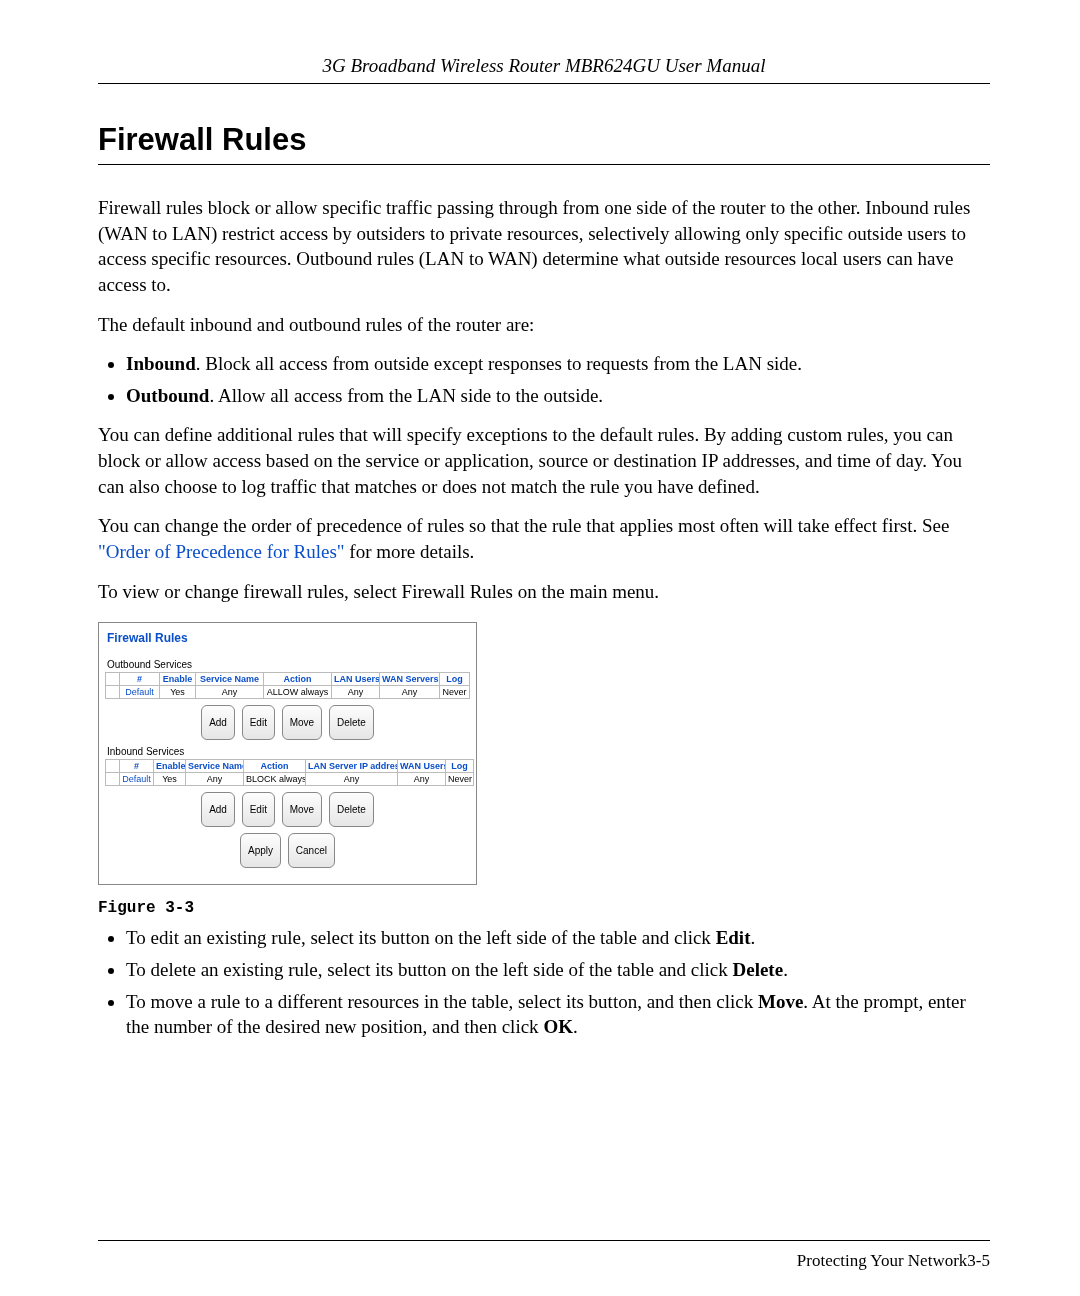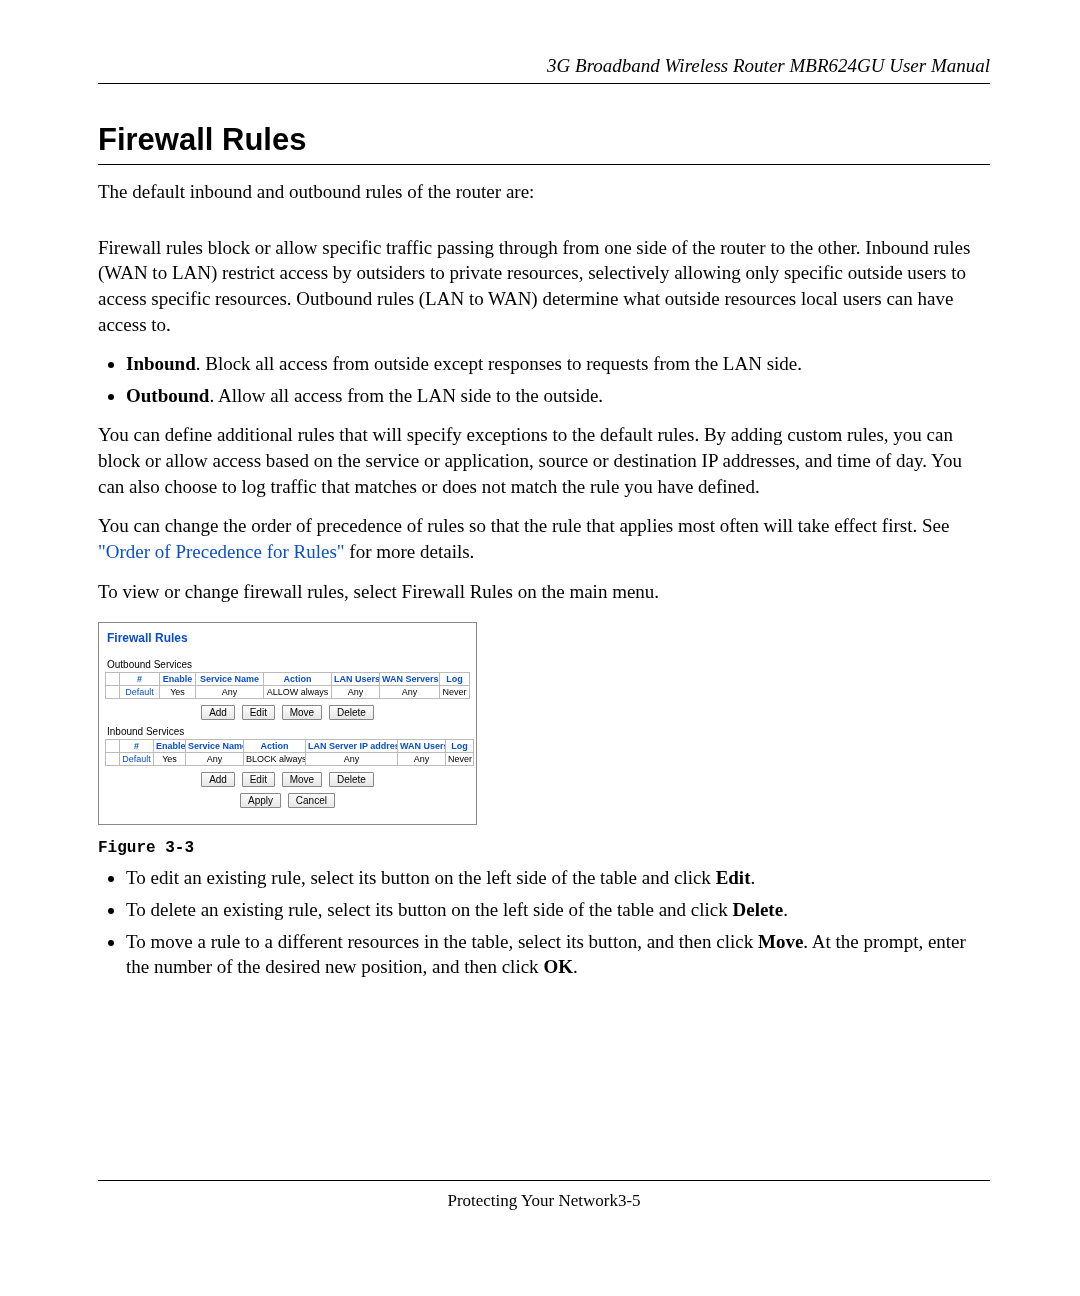--- a/index.html
+++ b/index.html
@@ -9,21 +9,21 @@
     font-size: 19px;
     color: #000;
     background: #fff;
     width: 1080px;
   }
   .page {
     padding: 55px 90px 40px 98px;
   }
   .header-line {
     font-style: italic;
-    text-align: right;
+    text-align: center;
     font-size: 19px;
     border-bottom: 1.5px solid #000;
     padding-bottom: 6px;
     margin-bottom: 38px;
   }
   h1.section-title {
     font-family: Arial, Helvetica, sans-serif;
     font-weight: bold;
     font-size: 31px;
     margin: 0 0 8px 0;
@@ -89,65 +89,65 @@
     background: #fff;
   }
   .btnrow {
     text-align: center;
     margin: 6px 0 6px 0;
   }
   .btn {
     display: inline-block;
     border: 1px solid #888;
     background: linear-gradient(#fdfdfd,#e6e6e6);
-    padding: 1px 7px;
+    padding: 11px 7px;
     font-size: 10px;
     margin: 0 2px;
-    border-radius: 1px;
+    border-radius: 6px;
   }
   .figure-caption {
     font-family: Liberation Mono, monospace;
     font-weight: bold;
     font-size: 16px;
     margin-top: 14px;
   }
 
   .footer-zone {
     margin-top: 200px;
   }
   .footer-rule {
     border-top: 1.5px solid #000;
     margin-bottom: 10px;
   }
   .footer-line {
     display: flex;
-    justify-content: center;
+    justify-content: flex-end;
     font-size: 17px;
   }
   .version {
     text-align: center;
     font-style: italic;
     font-size: 17px;
     margin-top: 8px;
   }
 </style>
 </head>
 <body>
 
 <div class="page">
 
   <div class="header-line">3G Broadband Wireless Router MBR624GU User Manual</div>
 
   <h1 class="section-title">Firewall Rules</h1>
 
+  <p class="body-text">Firewall rules block or allow specific traffic passing through from one side of the router to the other. Inbound rules (WAN to LAN) restrict access by outsiders to private resources, selectively allowing only specific outside users to access specific resources. Outbound rules (LAN to WAN) determine what outside resources local users can have access to.</p>
+
   <p class="body-text short">
     <span>The default inbound and outbound rules of the </span><span>router</span><span> are:</span>
   </p>
-
-  <p class="body-text">Firewall rules block or allow specific traffic passing through from one side of the router to the other. Inbound rules (WAN to LAN) restrict access by outsiders to private resources, selectively allowing only specific outside users to access specific resources. Outbound rules (LAN to WAN) determine what outside resources local users can have access to.</p>
 
   <ul class="bullets">
     <li>
       <span class="bold">Inbound</span><span>. Block all access from outside except responses to requests from the LAN side.</span>
     </li>
     <li>
       <span class="bold">Outbound</span><span>. Allow all access from the LAN side to the outside.</span>
     </li>
   </ul>
 

